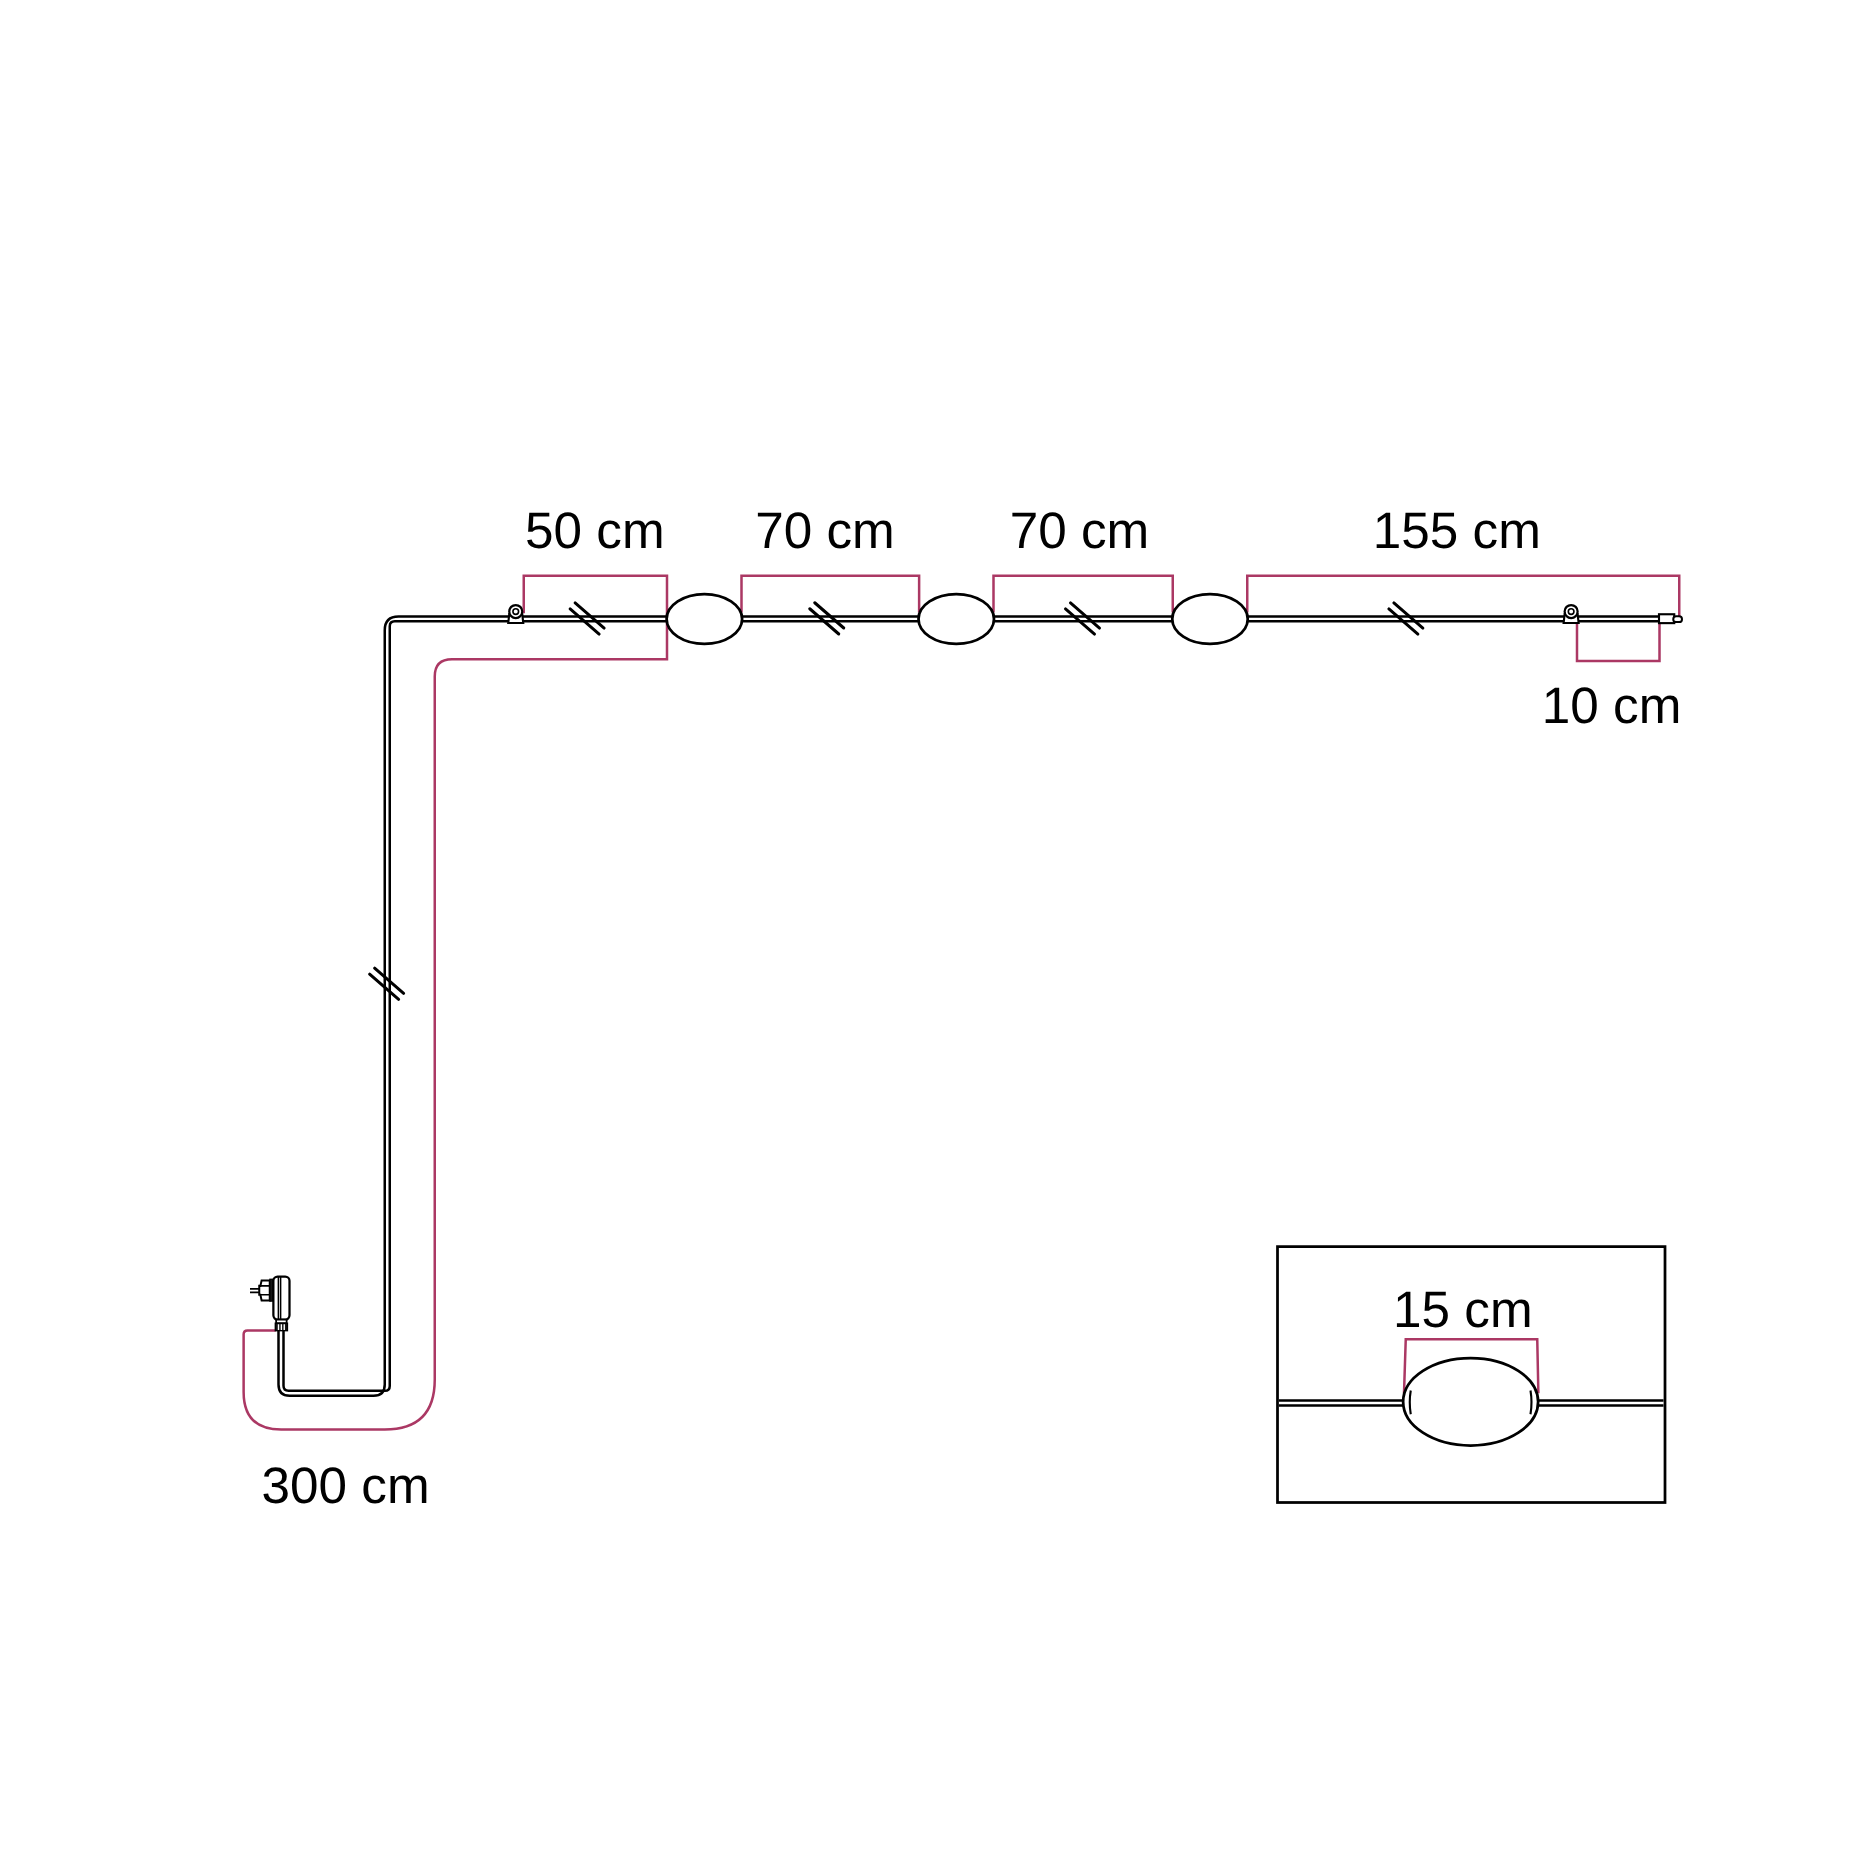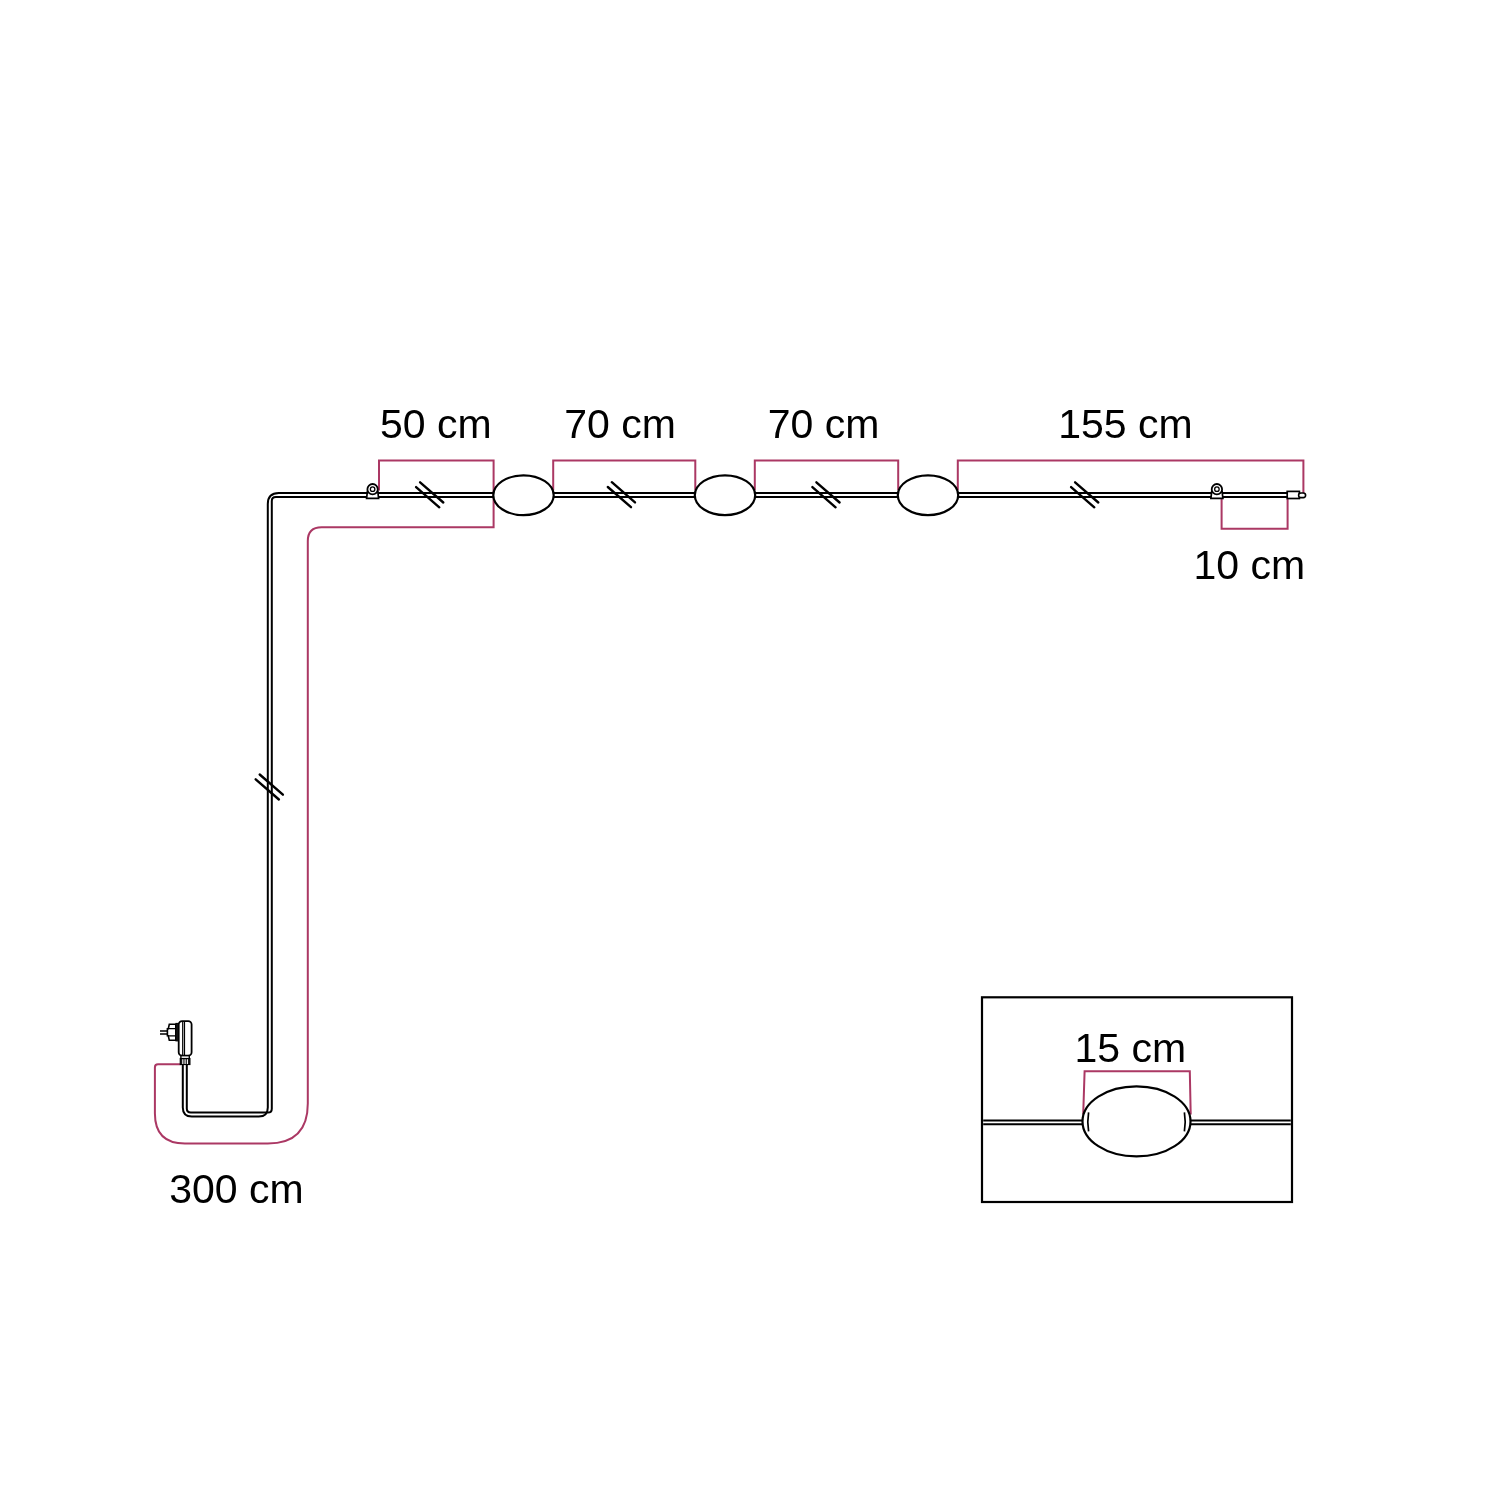--- a/index.html
+++ b/index.html
@@ -1,16 +1,16 @@
 <!DOCTYPE html>
 <html><head>
 <meta charset="utf-8">
 <style>
   html,body{margin:0;padding:0;background:#ffffff;}
-  #stage{width:1360px;height:1500px;position:relative;background:#ffffff;}
+  #stage{width:1360px;height:1500px;position:relative;background:#ffffff;margin-left:40px;}
   svg{display:block;}
   text{font-family:"Liberation Sans",sans-serif;fill:#000000;}
 </style>
 </head>
 <body>
 <div id="stage">
 <svg width="1500" height="1500" viewBox="0 0 1500 1500" xmlns="http://www.w3.org/2000/svg">
 
   <g stroke="#ab3864" stroke-width="2" fill="none">
 

